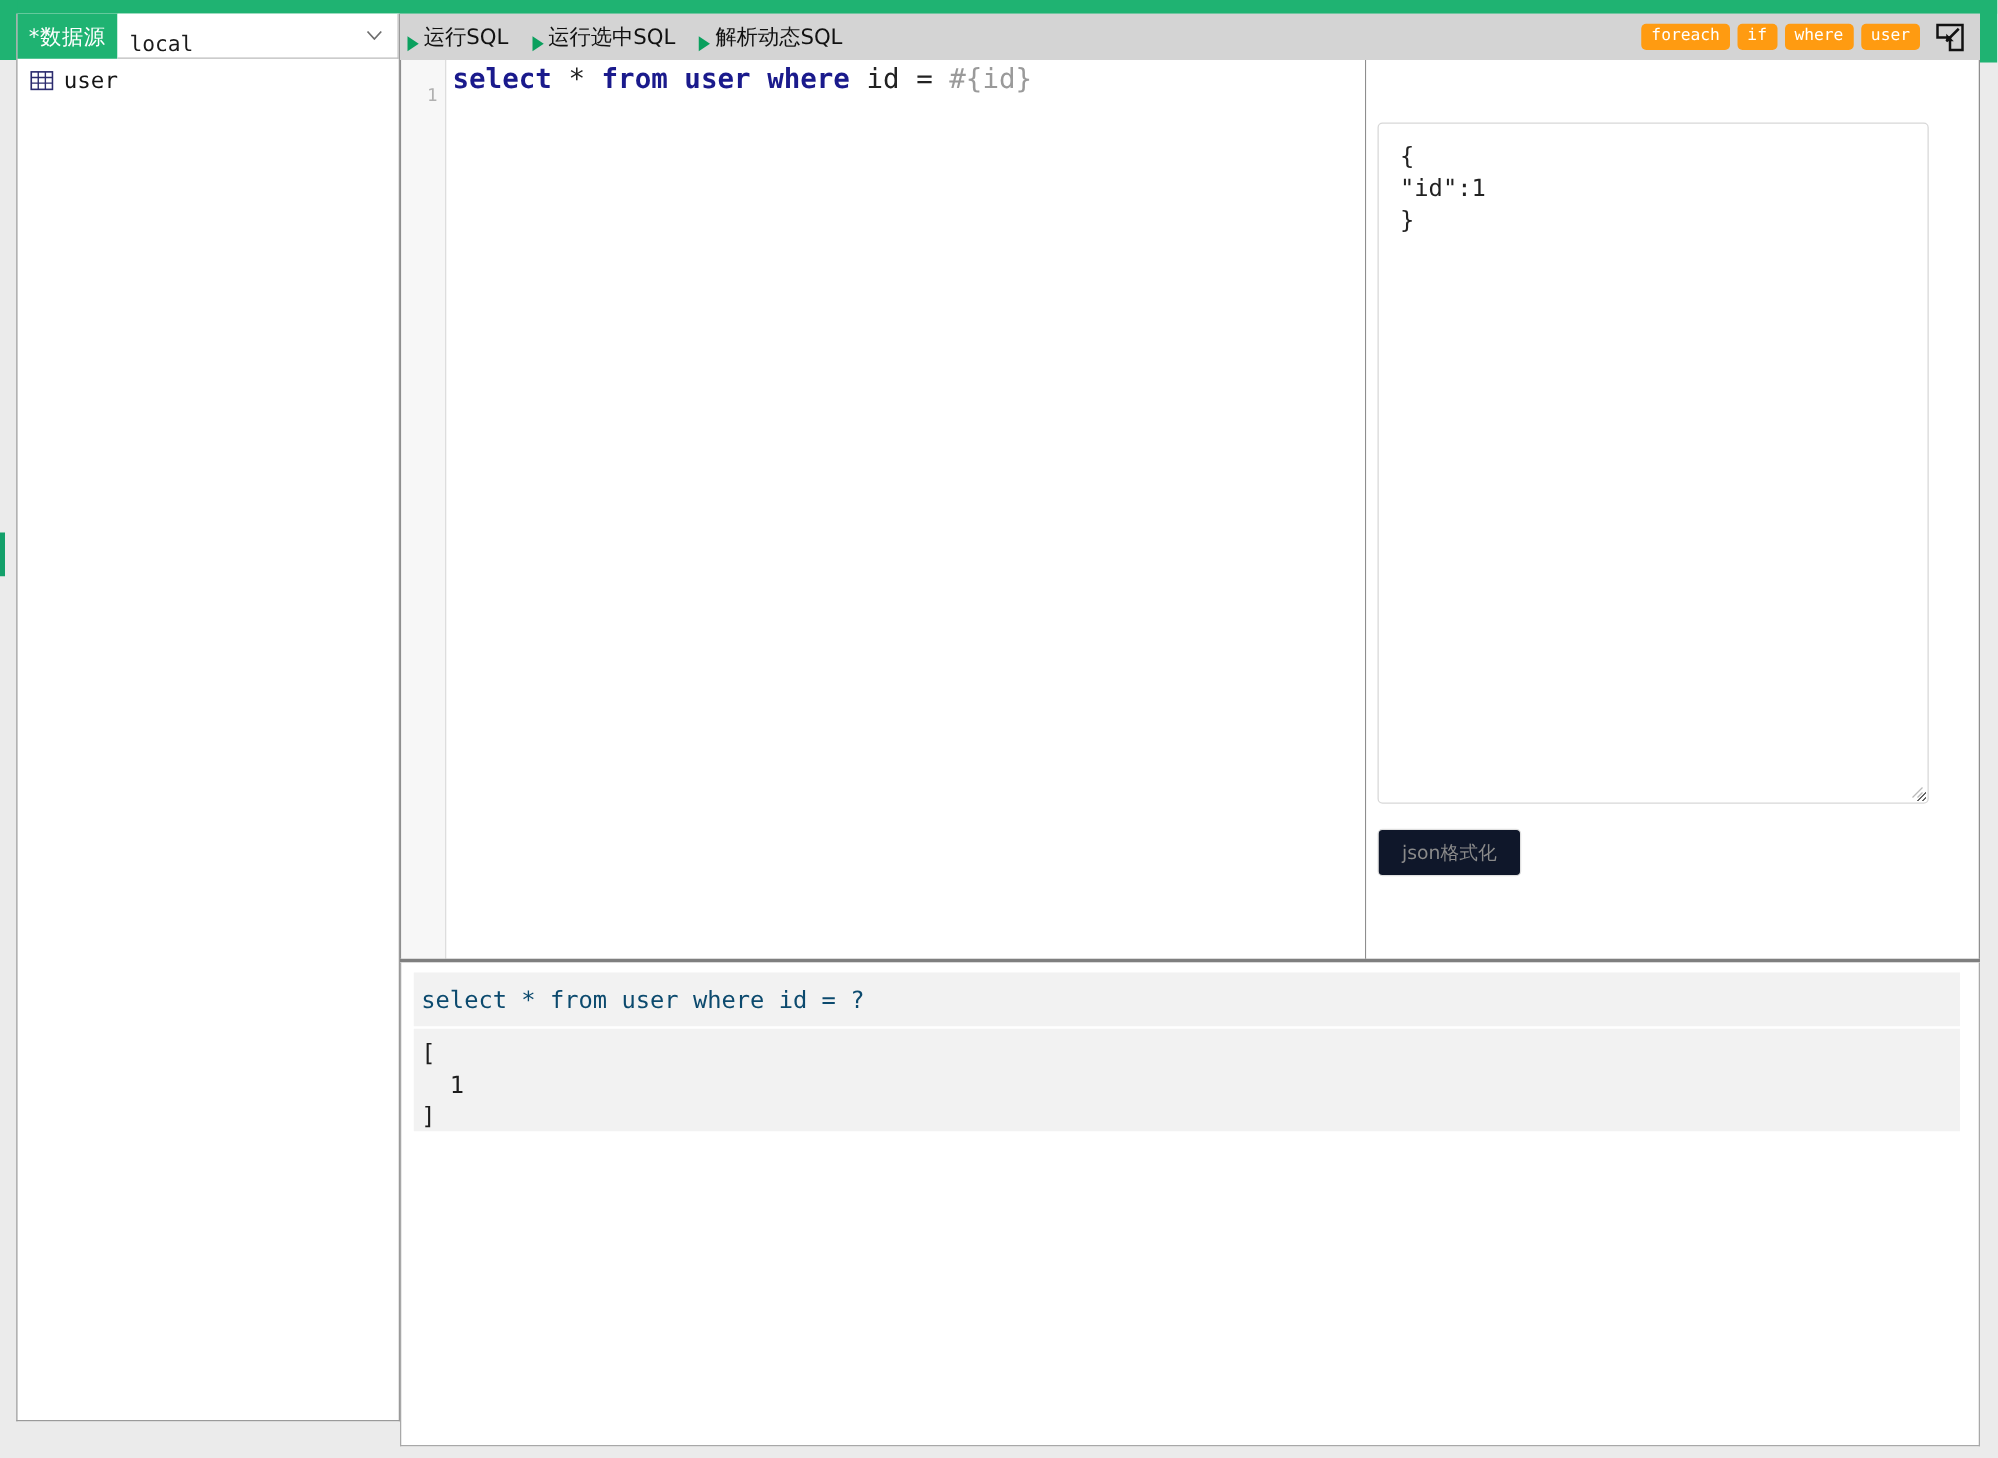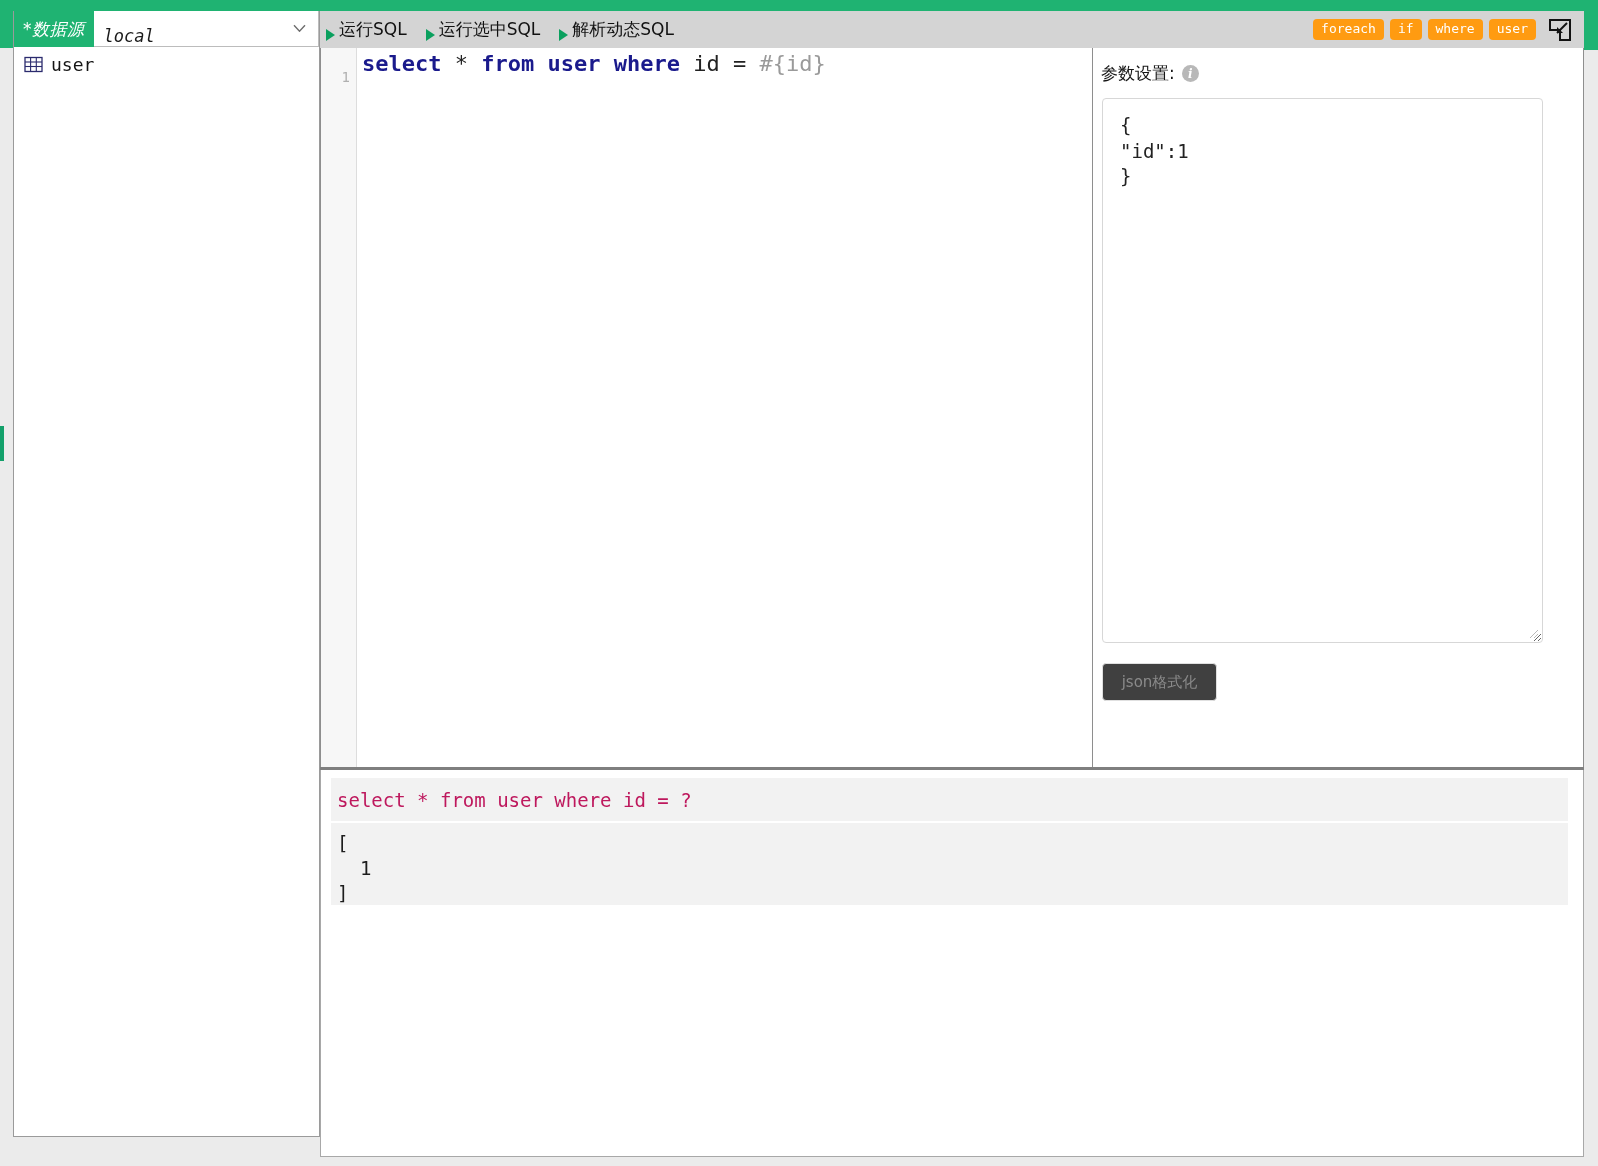--- a/index.html
+++ b/index.html
@@ -61,21 +61,20 @@
     border-top: none;
     box-sizing: border-box;
   }
   .ds-row {
     position: absolute;
     left: 0; top: 0;
     width: 100%;
     height: 44px;
     display: flex;
     align-items: stretch;
-    font-style: italic;
   }
   .ds-label {
     background: #1fb372;
     color: #ffffff;
     font-size: 17px;
     font-family: "DejaVu Sans", sans-serif;
     display: flex;
     align-items: center;
     justify-content: center;
     padding: 0 9px;
@@ -276,21 +275,21 @@
     position: absolute;
     right: 3px; bottom: 3px;
     width: 10px; height: 10px;
     pointer-events: none;
   }
   .json-btn {
     position: absolute;
     left: 9px; top: 615px;
     width: 113px;
     height: 36px;
-    background: #404040;
+    background: #0f172a;
     border: 1px solid #e0e0e0;
     border-radius: 4px;
     color: #8a8a8a;
     font-size: 15px;
     font-family: "DejaVu Sans", sans-serif;
     cursor: pointer;
     display: flex;
     align-items: center;
     justify-content: center;
   }
@@ -321,21 +320,21 @@
     left: 10px; top: 8px;
     width: 1237px;
     height: 43px;
     background: #f2f2f2;
     display: flex;
     align-items: center;
     padding-left: 6px;
     box-sizing: border-box;
     font-family: "DejaVu Sans Mono", monospace;
     font-size: 19px;
-    color: #be185d;
+    color: #0c4a6e;
   }
   .res-json {
     position: absolute;
     left: 10px; top: 53px;
     width: 1237px;
     height: 82px;
     background: #f2f2f2;
     box-sizing: border-box;
     padding: 8px 0 0 6px;
     font-family: "DejaVu Sans Mono", monospace;
@@ -418,24 +417,20 @@
   </div>
 
   <div class="editor-wrap">
     <div class="gutter">
       <span class="num">1</span>
     </div>
     <div class="code"><span class="kw">select</span><span class="plain"> </span><span class="op">*</span><span class="plain"> </span><span class="kw">from</span><span class="plain"> </span><span class="ident">user</span><span class="plain"> </span><span class="kw">where</span><span class="plain"> </span><span class="plain">id</span><span class="plain"> = </span><span class="param">#{id}</span></div>
   </div>
 
   <div class="params">
-    <div class="params-head">
-      <span>参数设置:</span>
-      <span class="info-icon">i</span>
-    </div>
     <div class="param-box">{
 "id":1
 }<svg class="resize-grip" viewBox="0 0 10 10" aria-hidden="true">
         <path d="M9 1 L1 9 M9 5 L5 9" stroke="#b9b9b9" stroke-width="1"></path>
       </svg></div>
     <div class="json-btn">json格式化</div>
   </div>
 
   <div class="h-divider"></div>
 

